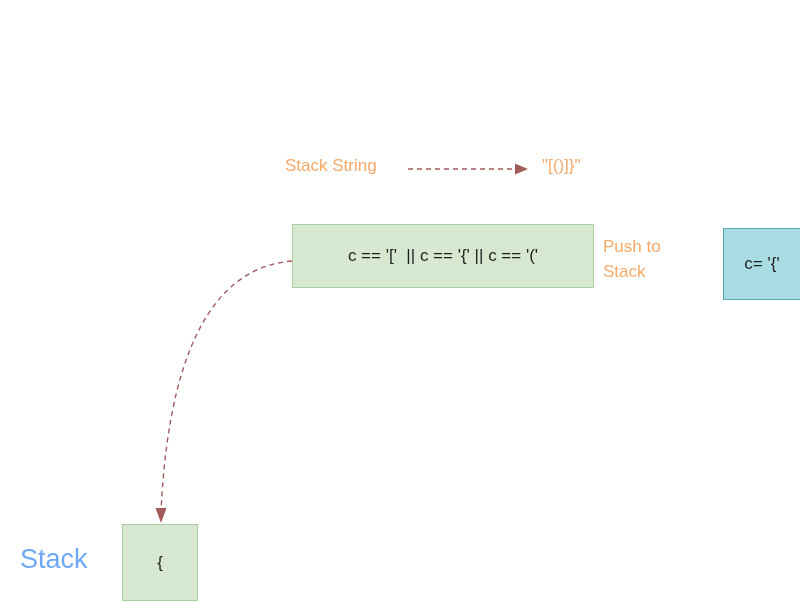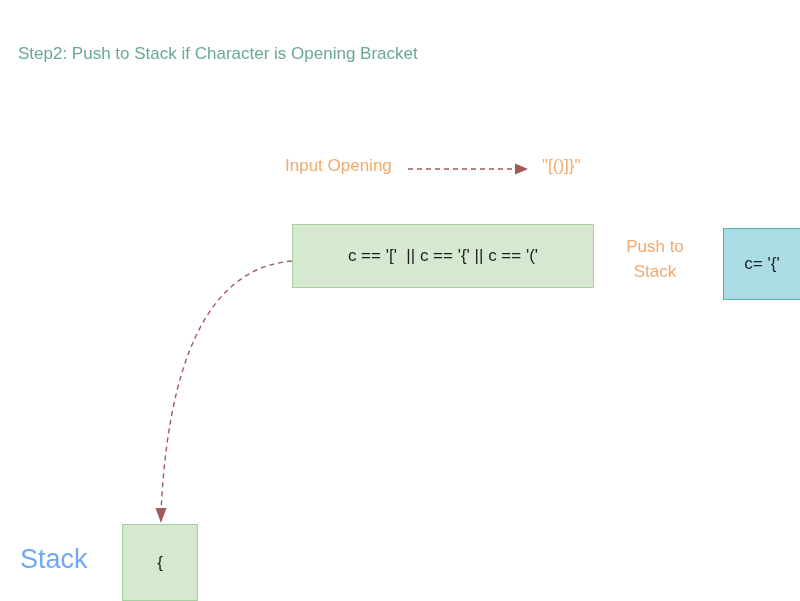--- a/index.html
+++ b/index.html
@@ -75,21 +75,20 @@
     white-space: pre;
   }
 
   
   #push-to-stack-label {
     left: 603px;
     top: 234px;
     width: 104px;
     font-size: 17px;
     color: #f5a96a;
-    text-align: center;
     line-height: 25px;
     white-space: pre-line;
   }
 
   
   #current-char-box {
     left: 723px;
     top: 228px;
     width: 78px;
     height: 72px;
@@ -137,23 +136,22 @@
     color: #1f1f1f;
     white-space: pre;
   }
 </style>
 </head>
 <body>
 
 <div id="canvas">
 
 
-  <div class="abs" id="page-subtitle">Step2: Push to Stack if Character is Opening Bracket</div>
 
-  <div class="abs" id="input-string-label">Input Opening</div>
+  <div class="abs" id="input-string-label">Stack String</div>
 
   <svg class="abs" id="input-arrow-svg" width="125" height="22">
     <line x1="0" y1="11" x2="107" y2="11" stroke="#a35a5a" stroke-width="1.4" stroke-dasharray="5,4"></line>
     <polygon points="107,5.5 120,11 107,16.5" fill="#a35a5a"></polygon>
   </svg>
 
   <div class="abs" id="input-string-value">"[()]}"</div>
 
   <div class="abs" id="condition-box">
     <span id="condition-text">c == '['  || c == '{' || c == '('</span>

